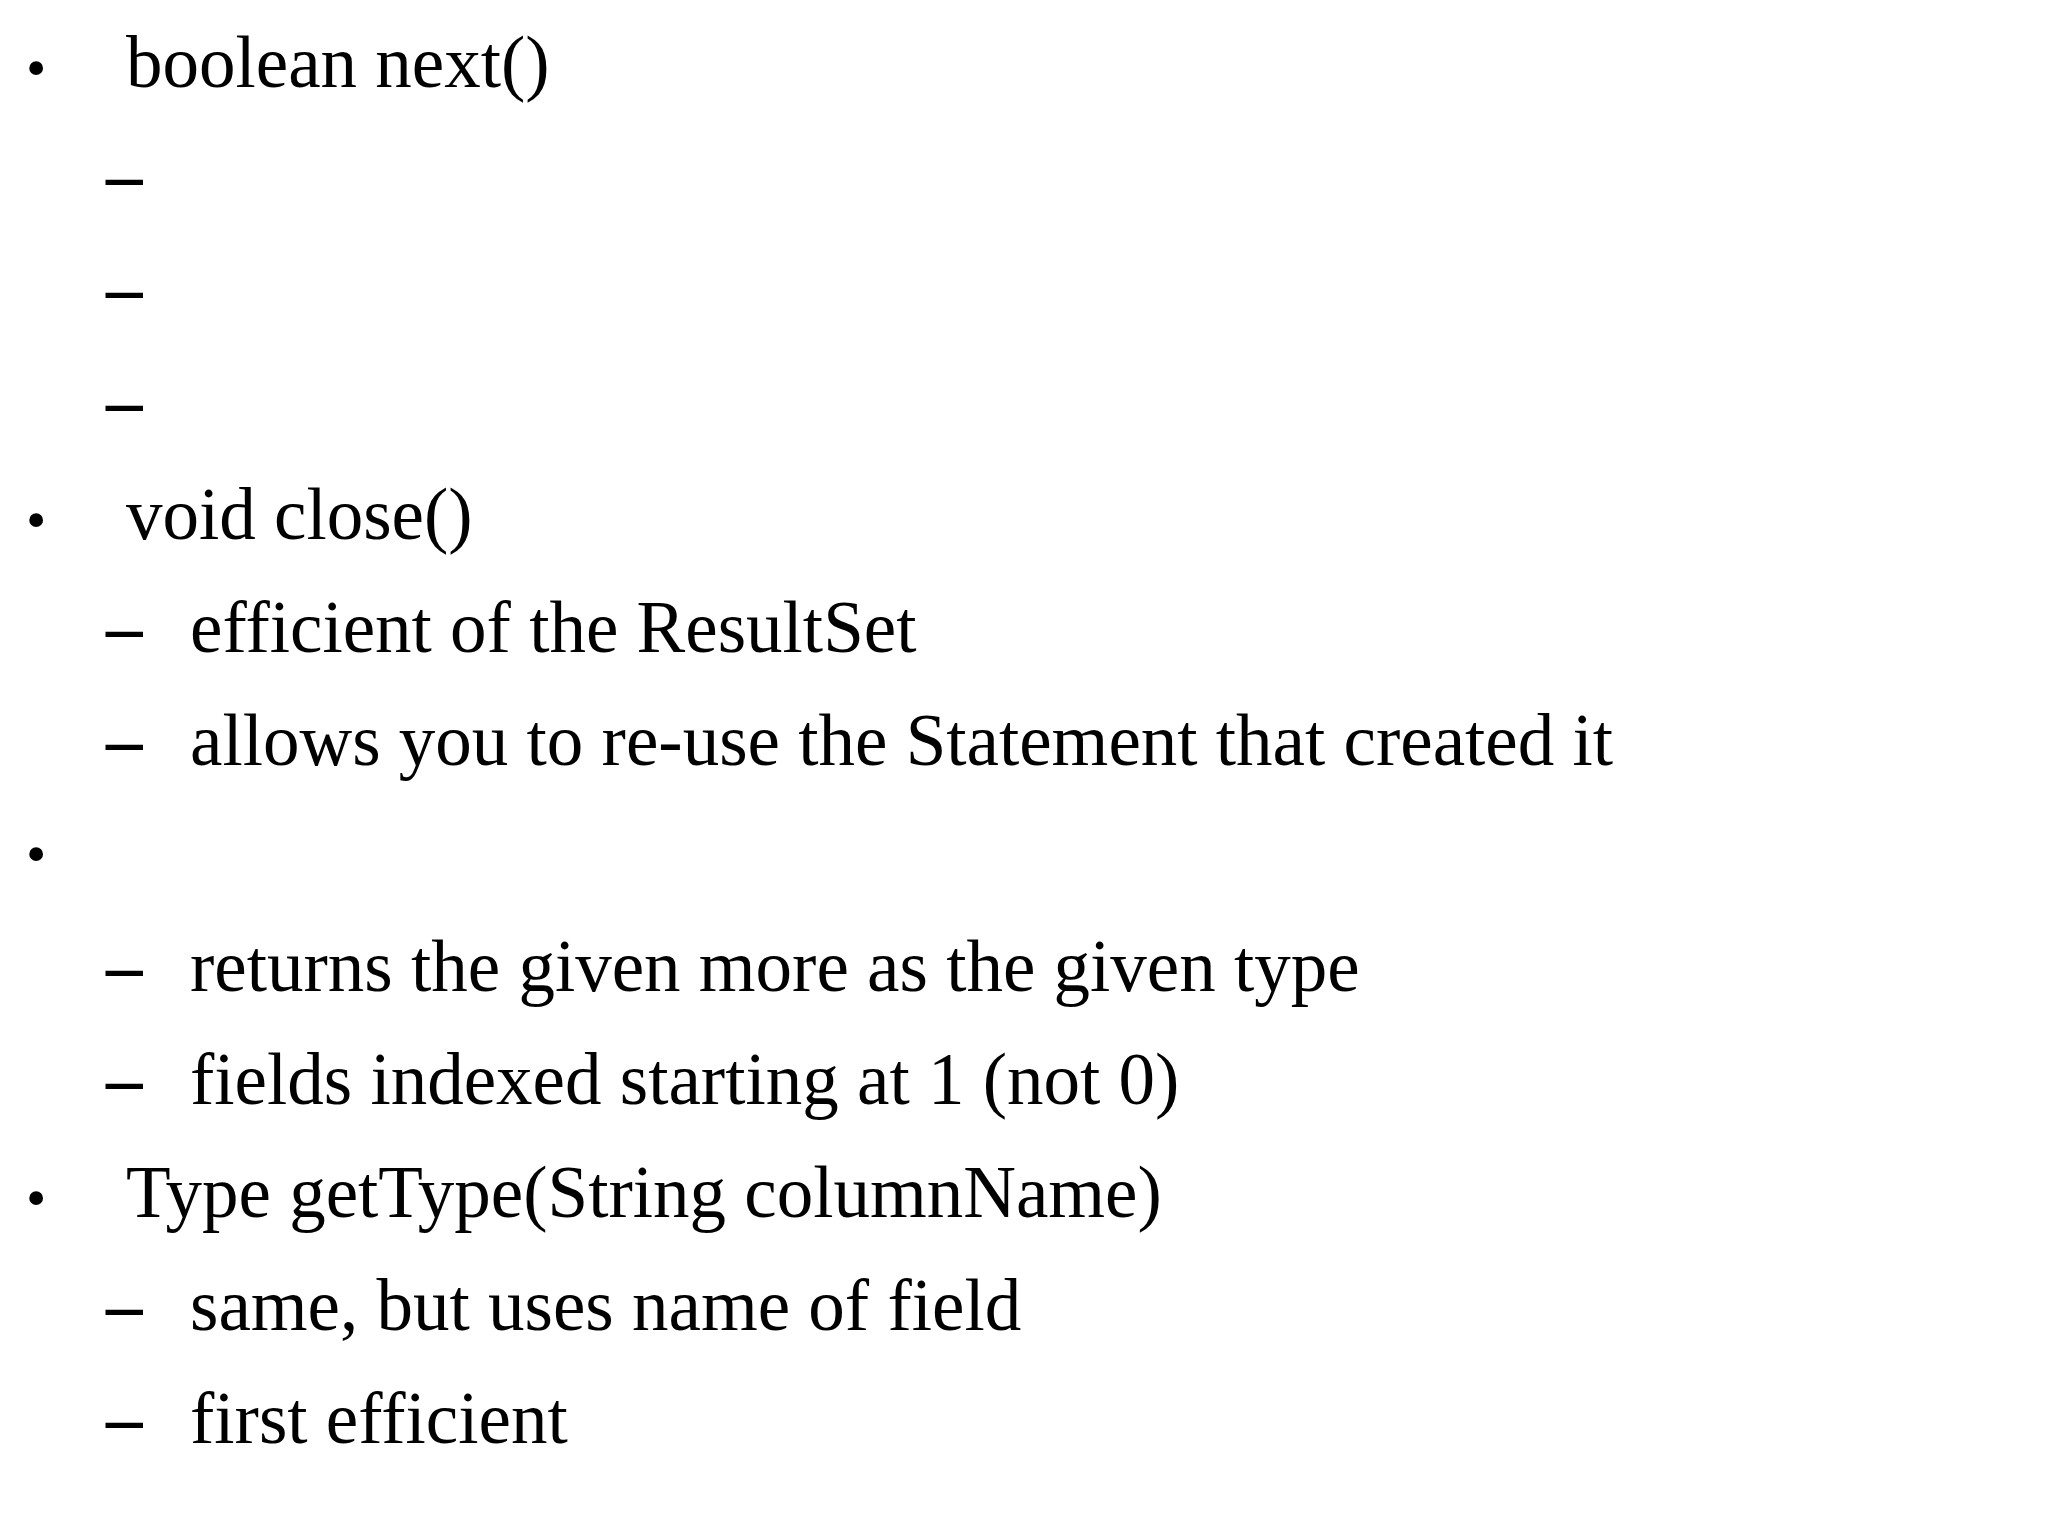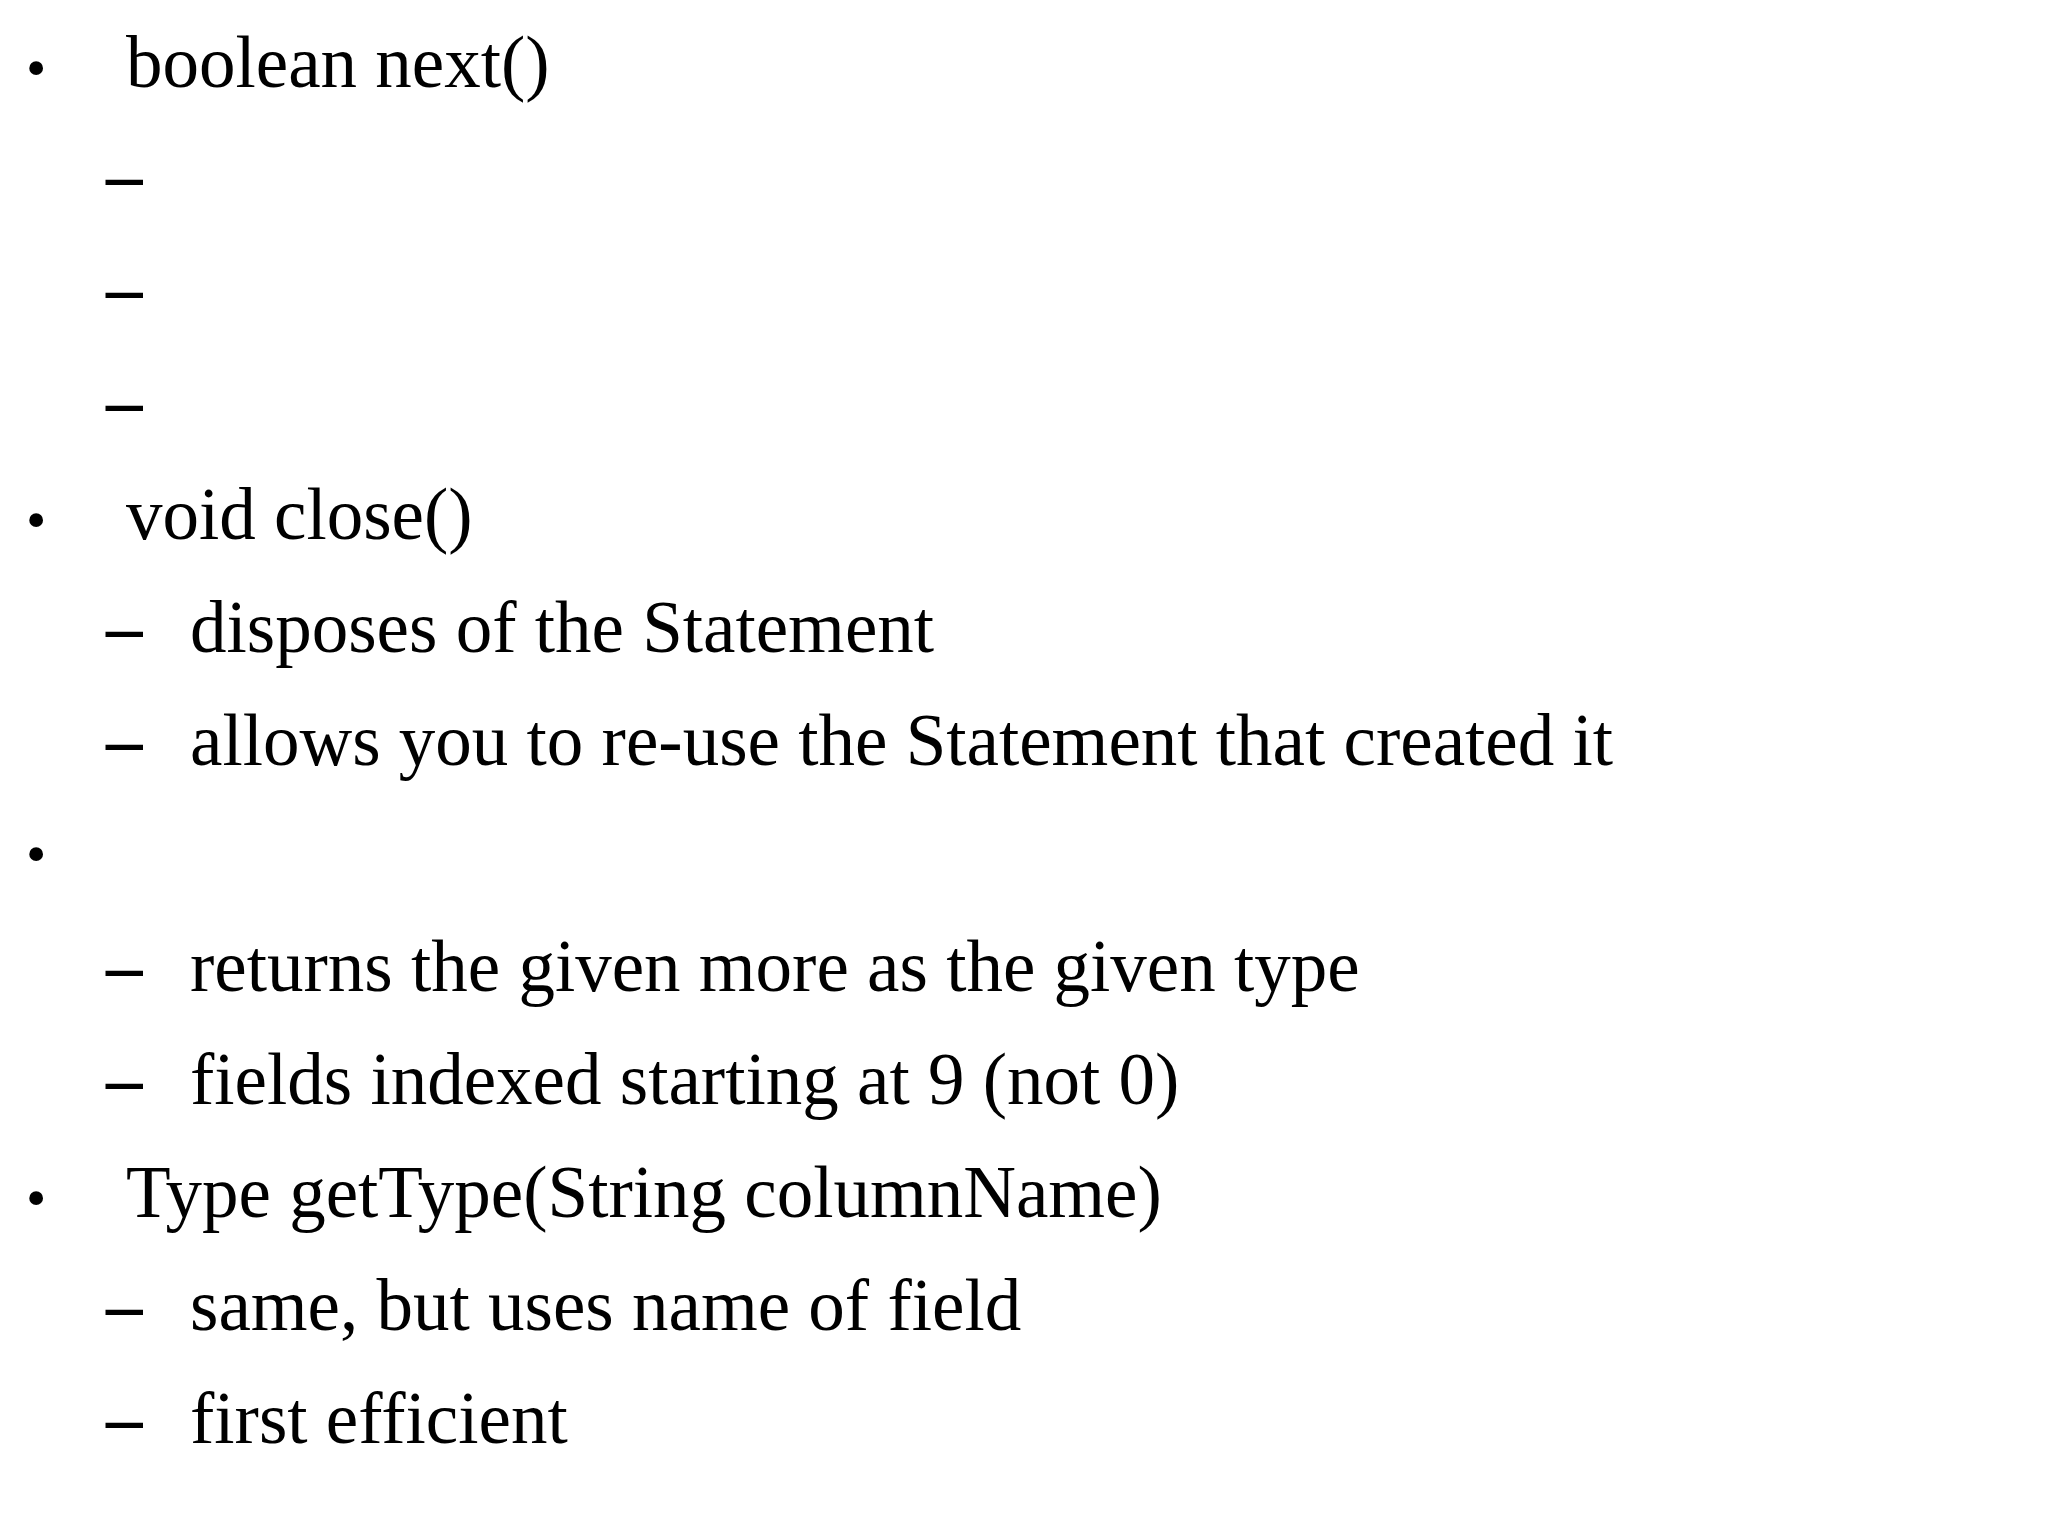--- a/index.html
+++ b/index.html
@@ -64,40 +64,40 @@
     <span class="marker">–</span>
   </div>
 
   <div class="line l1">
     <span class="marker">•</span>
     <span class="text">void close()</span>
   </div>
 
   <div class="line l2">
     <span class="marker">–</span>
-    <span class="text">disposes of the Statement</span>
+    <span class="text">efficient of the ResultSet</span>
   </div>
 
   <div class="line l2">
     <span class="marker">–</span>
     <span class="text">allows you to re-use the Statement that created it</span>
   </div>
 
   <div class="line l1">
     <span class="marker">•</span>
   </div>
 
   <div class="line l2">
     <span class="marker">–</span>
     <span class="text">returns the given more as the given type</span>
   </div>
 
   <div class="line l2">
     <span class="marker">–</span>
-    <span class="text">fields indexed starting at 9 (not 0)</span>
+    <span class="text">fields indexed starting at 1 (not 0)</span>
   </div>
 
   <div class="line l1">
     <span class="marker">•</span>
     <span class="text">Type getType(String columnName)</span>
   </div>
 
   <div class="line l2">
     <span class="marker">–</span>
     <span class="text">same, but uses name of field</span>

